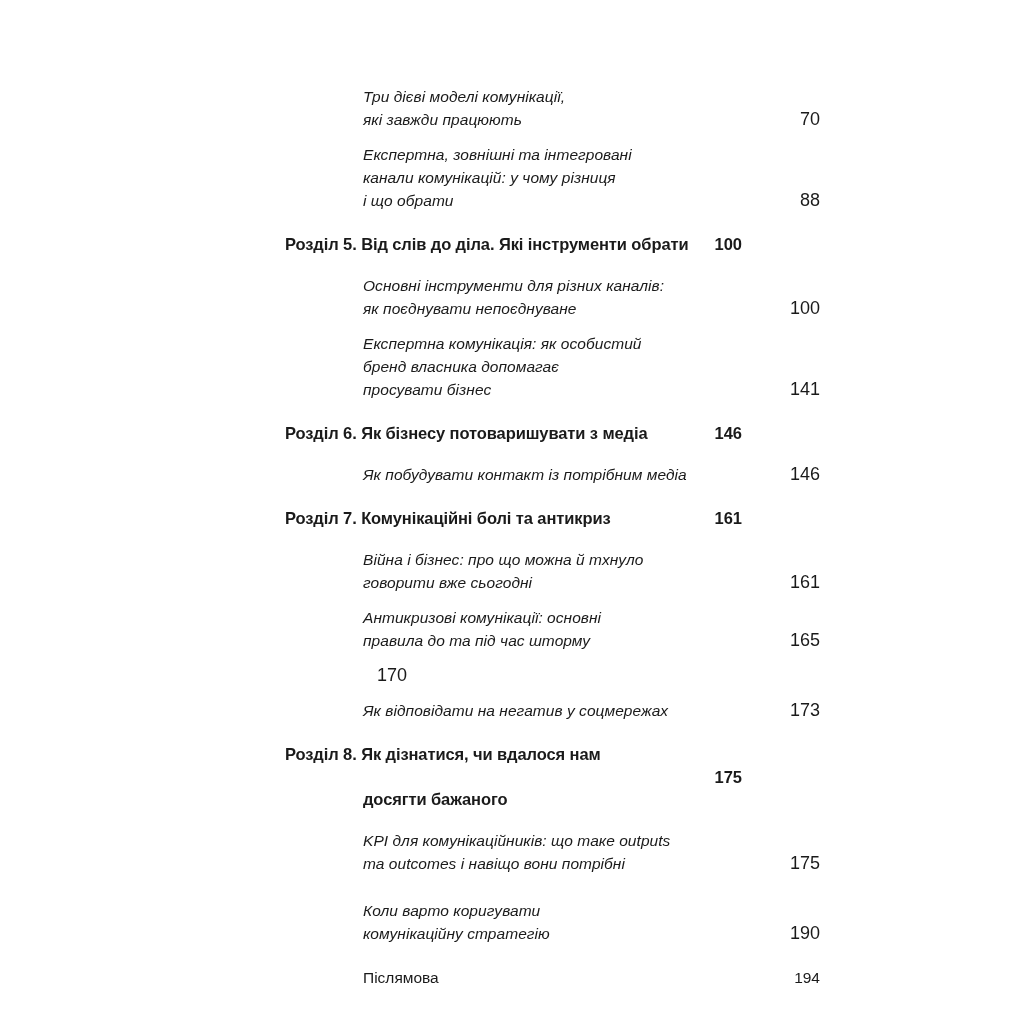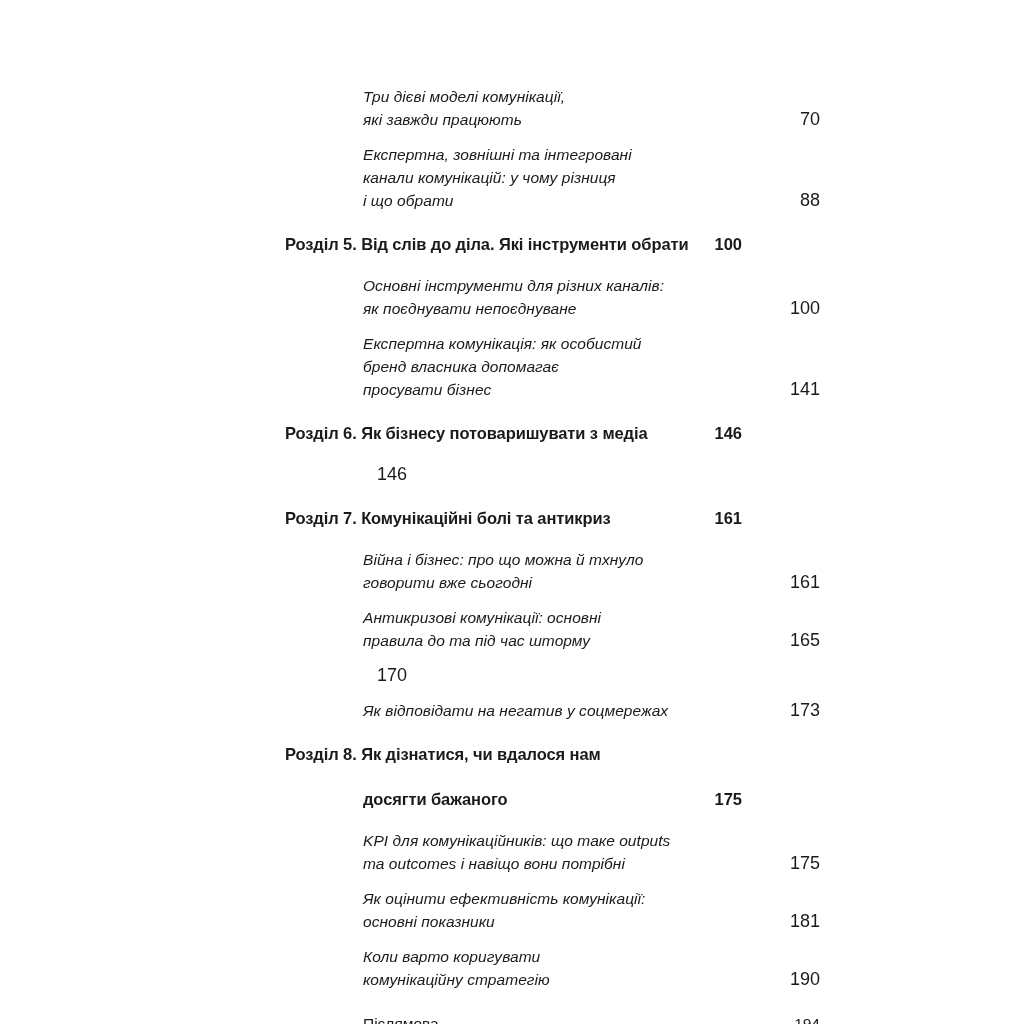--- a/index.html
+++ b/index.html
@@ -47,20 +47,21 @@
   .entry-page {
     flex: 0 0 auto;
     text-align: right;
     padding-left: 14px;
     white-space: nowrap;
   }
 
   
   .entry.chapter {
     margin-left: 0;
+    align-items: center;
   }
   .entry.chapter .entry-title {
     font-weight: bold;
     font-style: normal;
     font-size: 16.5px;
     line-height: 25px;
     letter-spacing: -0.1px;
   }
   .entry.chapter .entry-page {
     font-weight: bold;
@@ -149,20 +150,21 @@
 просувати бізнес</span>
         <span class="entry-page">141</span>
       </div>
       <div class="gap-before-h"></div>
       <div class="entry chapter">
         <span class="entry-title">Розділ 6. Як бізнесу потоваришувати з медіа</span>
         <span class="entry-page">146</span>
       </div>
       <div class="gap-after-h"></div>
       <div class="entry sub">
+        <span class="entry-title">Як побудувати контакт із потрібним медіа</span>
         <span class="entry-page">146</span>
       </div>
       <div class="gap-before-h"></div>
       <div class="entry chapter">
         <span class="entry-title">Розділ 7. Комунікаційні болі та антикриз</span>
         <span class="entry-page">161</span>
       </div>
       <div class="gap-after-h"></div>
       <div class="entry sub">
         <span class="entry-title">Війна і бізнес: про що можна й тхнуло
@@ -189,25 +191,20 @@
         <span class="entry-title"><span>Розділ 8. Як дізнатися, чи вдалося нам</span><span class="cont">досягти бажаного</span></span>
         <span class="entry-page">175</span>
       </div>
       <div class="gap-after-h"></div>
       <div class="entry sub">
         <span class="entry-title">KPI для комунікаційників: що таке outputs
 та outcomes і навіщо вони потрібні</span>
         <span class="entry-page">175</span>
       </div>
       <div class="gap-sub"></div>
-      <div class="entry sub">
-        <span class="entry-title">Як оцінити ефективність комунікації:
-основні показники</span>
-        <span class="entry-page">181</span>
-      </div>
       <div class="gap-sub"></div>
       <div class="entry sub">
         <span class="entry-title">Коли варто коригувати
 комунікаційну стратегію</span>
         <span class="entry-page">190</span>
       </div>
       <div class="gap-plain"></div>
       <div class="entry plain">
         <span class="entry-title">Післямова</span>
         <span class="entry-page">194</span>

